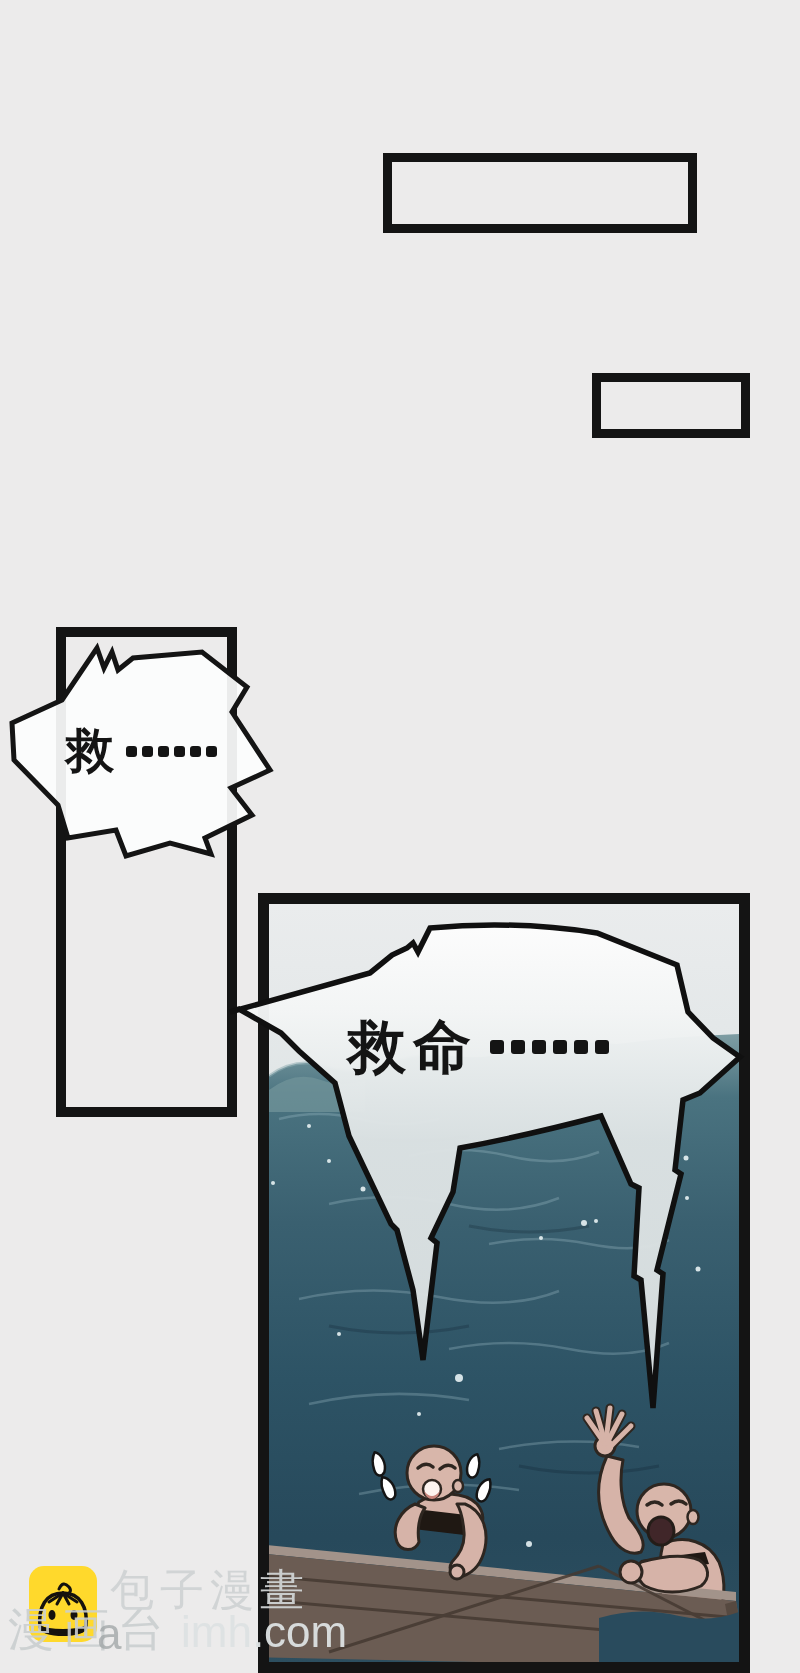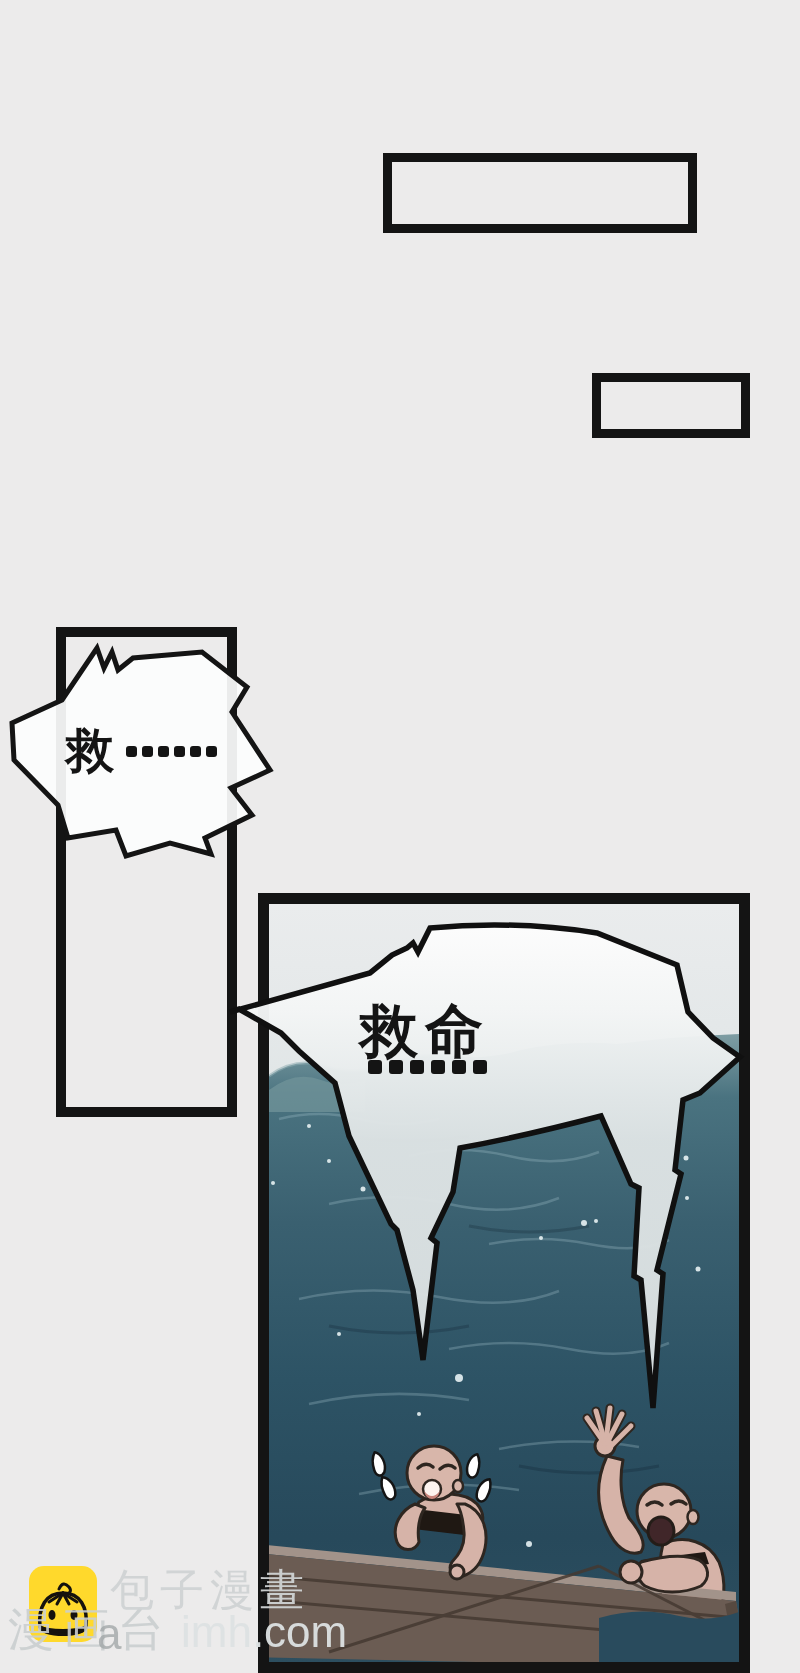--- a/index.html
+++ b/index.html
@@ -10,21 +10,21 @@
   #panel-small{left:592px;top:373px;width:158px;height:65px;}
   #panel-tall{left:56px;top:627px;width:181px;height:490px;border-width:10px;}
   #panel-ocean{left:258px;top:893px;width:492px;height:780px;border-width:11px;z-index:1;}
   #panel-ocean svg{display:block;}
   .bubble-svg{position:absolute;z-index:3;}
   #bubble1-svg{left:0;top:630px;}
   #bubble2-svg{left:225px;top:920px;}
   .bubble-text{position:absolute;z-index:4;display:flex;align-items:center;color:#141414;}
   #bubble1-text{left:66px;top:722px;height:58px;}
   #bubble1-text .cjk{font-size:48px;font-weight:700;line-height:1;}
-  #bubble2-text{left:356px;top:1002px;height:90px;flex-direction:column;}
+  #bubble2-text{left:348px;top:1002px;height:90px;}
   #bubble2-text .cjk{font-size:58px;font-weight:700;letter-spacing:7px;line-height:1;}
   .dots{display:flex;align-items:center;margin-left:12px;}
   .dots .dot{background:#141414;border-radius:3px;}
   #bubble1-text .dot{width:11px;height:11px;margin-right:5px;}
   #bubble2-text .dot{width:14px;height:14px;margin-right:7px;}
   .watermark{position:absolute;z-index:5;pointer-events:none;}
   #wm-icon{left:28px;top:1565px;width:70px;height:78px;}
   #wm-brand{left:110px;top:1568px;font-size:44px;letter-spacing:6px;color:rgba(208,211,212,.95);}
   #wm-platform{left:8px;top:1606px;font-size:46px;letter-spacing:9px;color:rgba(202,206,207,.9);}
   #wm-overlap{left:97px;top:1612px;font-size:44px;color:rgba(158,163,164,.75);}

